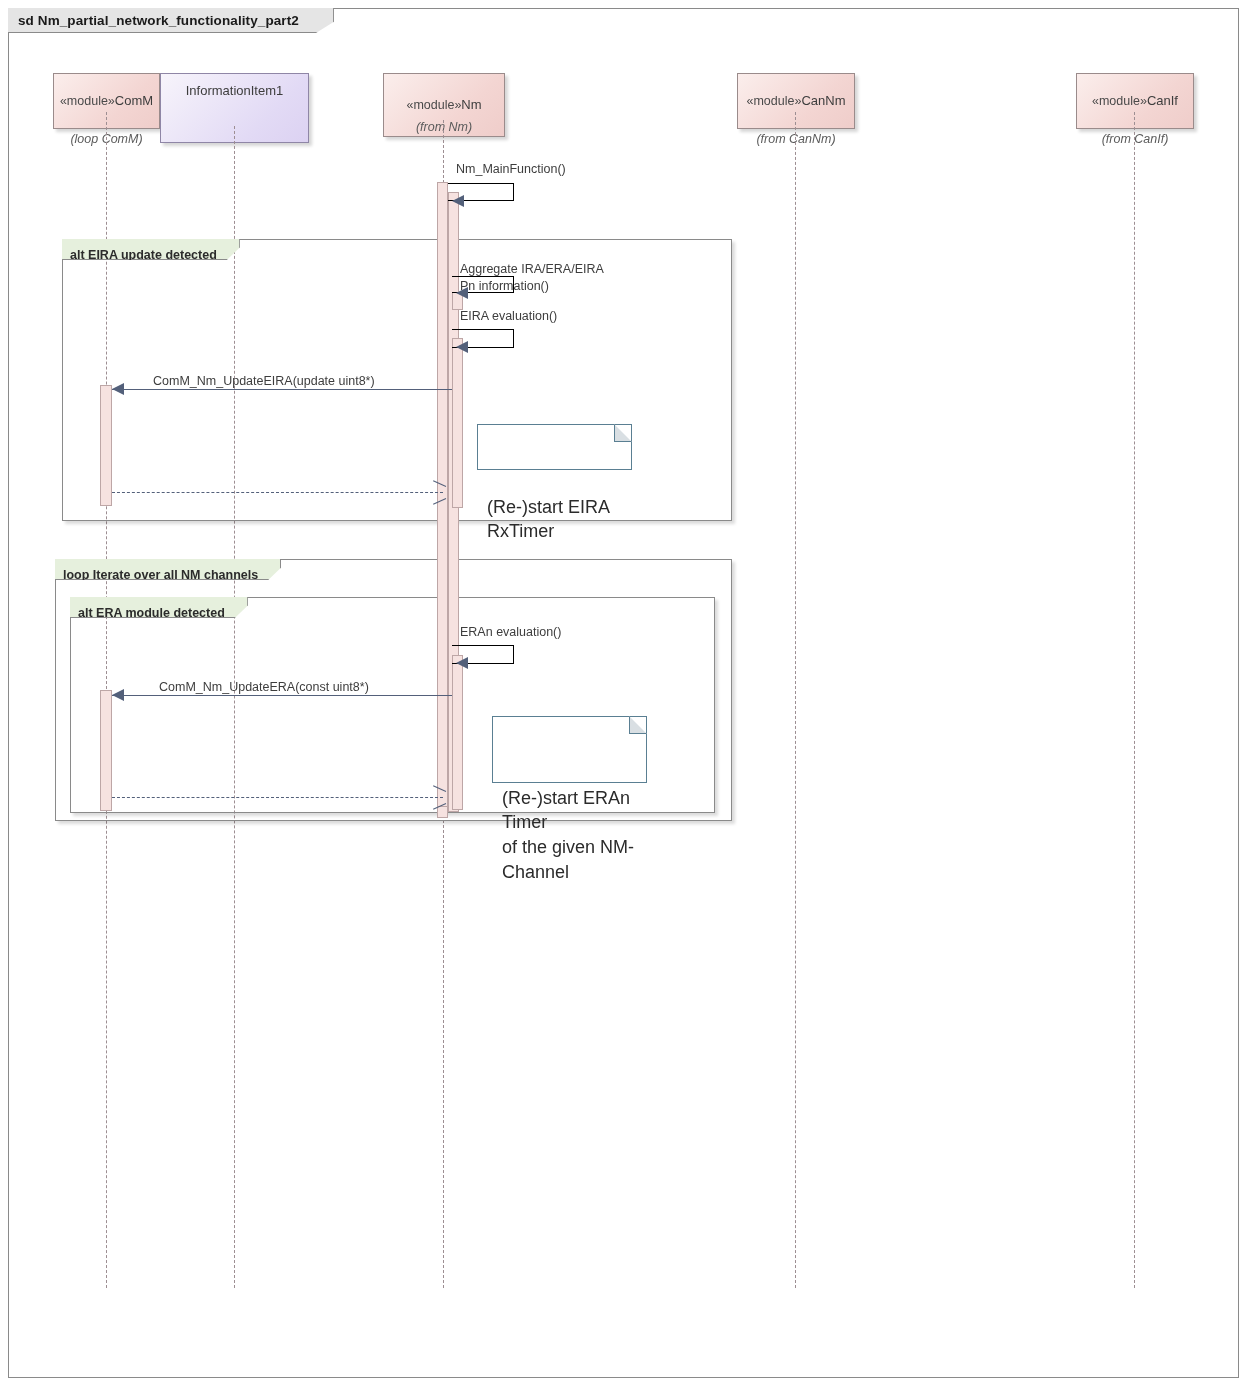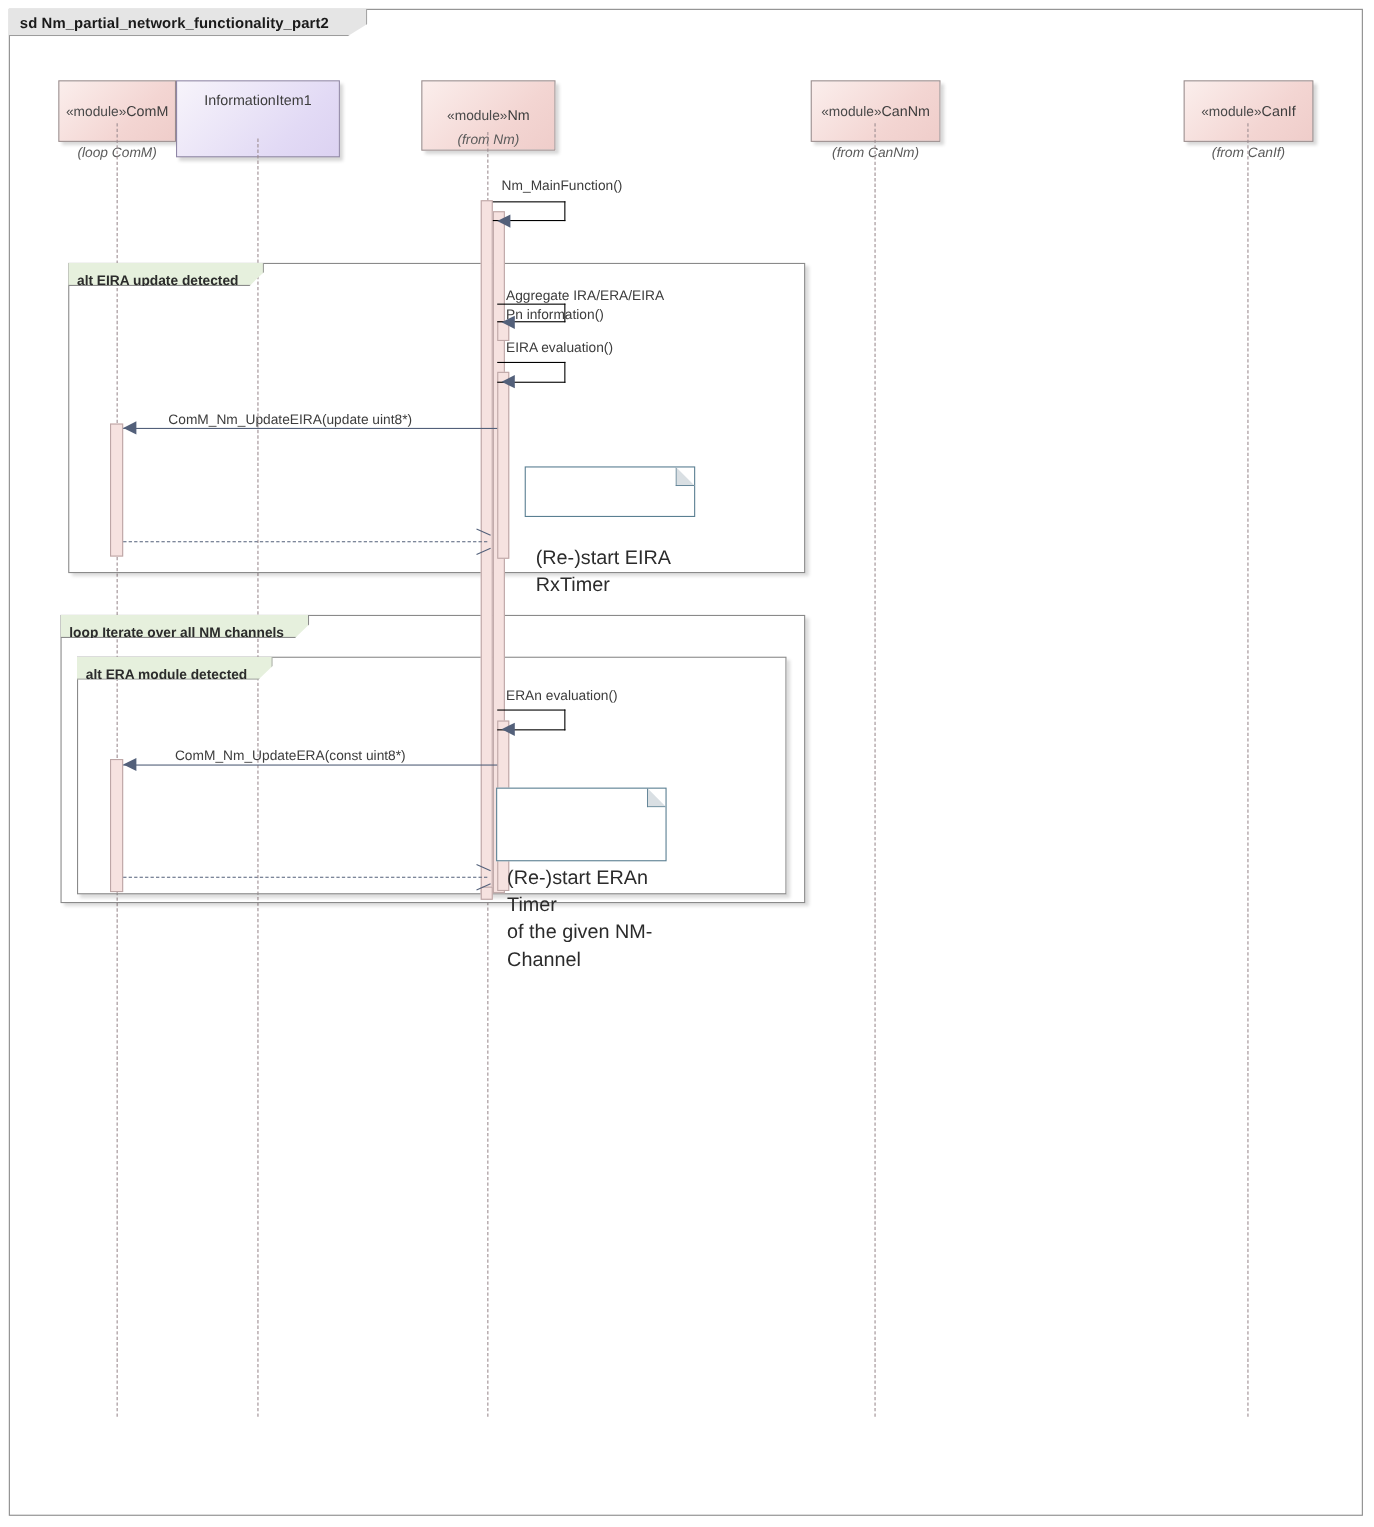--- a/index.html
+++ b/index.html
@@ -280,21 +280,21 @@
   <div class="arrow-open-right" style="left:432px; top:486px;"></div>
 
   <div class="msg-label" style="left:460px; top:624px;">ERAn evaluation()</div>
   <div class="self-msg" style="left:452px; top:645px; width:62px; height:19px;"></div>
   <div class="arrow-solid-left" style="left:456px; top:657px;"></div>
 
   <div class="msg-label" style="left:159px; top:679px;">ComM_Nm_UpdateERA(const uint8*)</div>
   <div class="msg-line" style="left:112px; top:695px; width:340px;"></div>
   <div class="arrow-solid-left" style="left:112px; top:689px;"></div>
 
-  <div class="note" style="left:451px; top:716px; width:155px; height:67px;">
+  <div class="note" style="left:492px; top:716px; width:155px; height:67px;">
     <span class="note-fold"></span>
     <span class="note-text" style="display:block; padding-top:12px;">(Re-)start ERAn Timer
 of the given NM-
 Channel</span>
   </div>
 
   <div class="msg-line dashed" style="left:112px; top:797px; width:331px;"></div>
   <div class="arrow-open-right" style="left:432px; top:791px;"></div>
 
 </div>

